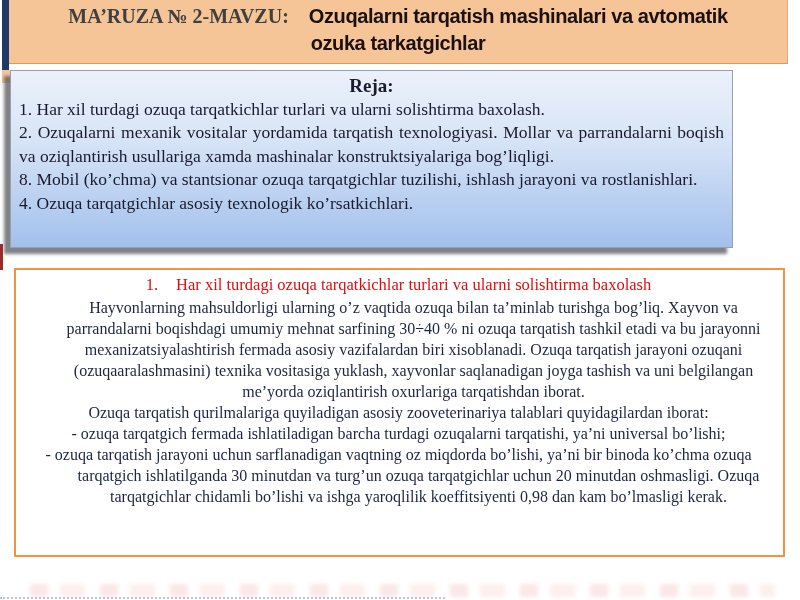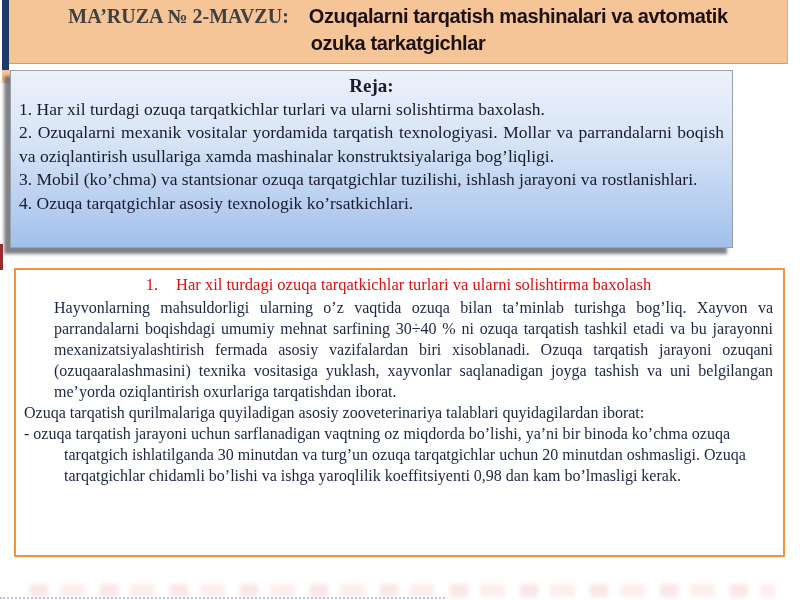--- a/index.html
+++ b/index.html
@@ -44,21 +44,21 @@
   .content-box{
     position:absolute;left:14px;top:268px;width:771px;height:289px;
     background:#ffffff;border:2px solid #ed9540;
     box-sizing:border-box;padding:4px 10px 0 8px;
     color:#1c2642;font-size:16px;line-height:21px;
   }
   .content-heading{
     text-align:center;color:#e00d0d;font-size:16.5px;line-height:22px;margin-bottom:1px;
   }
   .content-heading .num{margin-right:18px;}
-  .content-box p{margin:0;}
+  .content-box p{margin:0;text-align:center;}
   .p-indent{margin-left:30px !important;text-align:justify;}
   .p-hang{padding-left:40px;text-indent:-40px;}
 
   
   .ghost-text{
     position:absolute;left:30px;top:584px;width:745px;height:13px;opacity:.45;
     background:repeating-linear-gradient(90deg,
       rgba(244,196,196,0.9) 0 18px, rgba(255,255,255,0) 18px 30px,
       rgba(248,210,205,0.8) 30px 55px, rgba(255,255,255,0) 55px 70px);
     filter:blur(2px);
@@ -78,27 +78,28 @@
 <div class="title-box">
   <div class="title-line">
     <span class="title-prefix">MA’RUZA № 2-MAVZU:</span><span class="title-main">Ozuqalarni  tarqatish mashinalari va avtomatik ozuka tarkatgichlar</span>
   </div>
 </div>
 
 <div class="reja-box">
   <div class="reja-heading">Reja:</div>
   <div class="reja-item">1. Har xil turdagi ozuqa tarqatkichlar turlari va ularni solishtirma baxolash.</div>
   <div class="reja-item justify">2. Ozuqalarni mexanik vositalar yordamida tarqatish texnologiyasi. Mollar va parrandalarni boqish va oziqlantirish usullariga xamda mashinalar konstruktsiyalariga bog’liqligi.</div>
-  <div class="reja-item justify">3. Mobil (ko’chma) va stantsionar ozuqa tarqatgichlar tuzilishi, ishlash jarayoni va rostlanishlari.</div>
+  <div class="reja-item justify">8. Mobil (ko’chma) va stantsionar ozuqa tarqatgichlar tuzilishi, ishlash jarayoni va rostlanishlari.</div>
   <div class="reja-item">4. Ozuqa tarqatgichlar asosiy texnologik ko’rsatkichlari.</div>
 </div>
 
 <div class="content-box">
   <div class="content-heading">
     <span class="num">1.</span><span>Har xil turdagi ozuqa tarqatkichlar turlari va ularni solishtirma baxolash</span>
   </div>
   <p class="p-indent">Hayvonlarning mahsuldorligi ularning o’z vaqtida ozuqa bilan ta’minlab turishga bog’liq. Xayvon va parrandalarni boqishdagi umumiy mehnat sarfining 30÷40 % ni ozuqa tarqatish tashkil etadi va bu jarayonni mexanizatsiyalashtirish fermada asosiy vazifalardan biri xisoblanadi. Ozuqa tarqatish jarayoni ozuqani (ozuqaaralashmasini) texnika vositasiga yuklash, xayvonlar saqlanadigan joyga tashish va uni belgilangan me’yorda oziqlantirish oxurlariga tarqatishdan iborat.</p>
   <p>Ozuqa tarqatish qurilmalariga quyiladigan asosiy zooveterinariya talablari quyidagilardan iborat:</p>
+  <p>- ozuqa tarqatgich fermada  ishlatiladigan barcha turdagi ozuqalarni tarqatishi, ya’ni universal bo’lishi;</p>
   <p class="p-hang">- ozuqa tarqatish jarayoni uchun sarflanadigan vaqtning oz miqdorda bo’lishi, ya’ni bir binoda ko’chma ozuqa tarqatgich ishlatilganda 30 minutdan va turg’un ozuqa tarqatgichlar uchun 20 minutdan oshmasligi. Ozuqa tarqatgichlar chidamli bo’lishi va ishga yaroqlilik koeffitsiyenti 0,98 dan kam bo’lmasligi kerak.</p>
 </div>
 
 <div class="ghost-text"></div>
 <div class="bottom-line"></div>
 
 </body></html>

